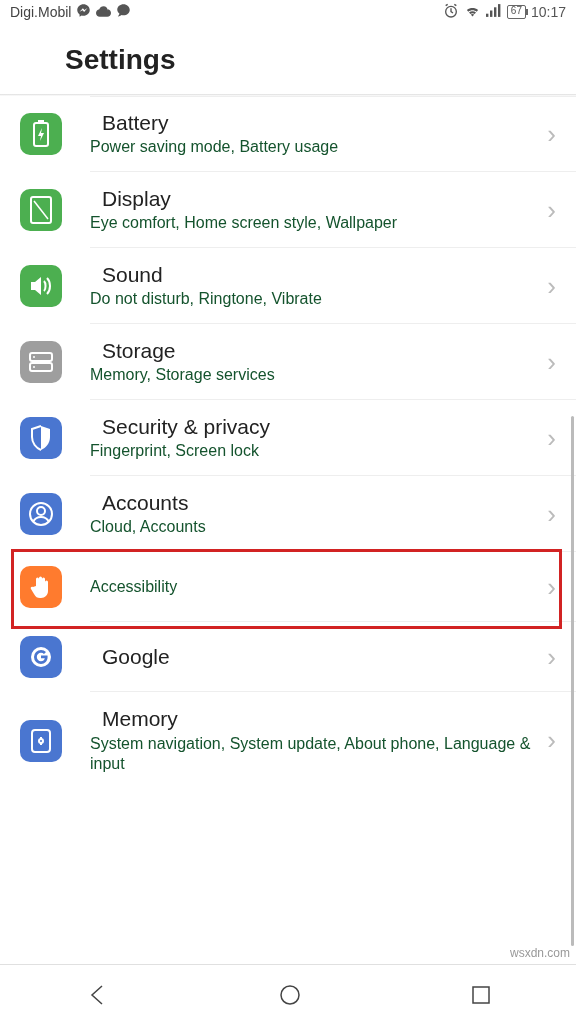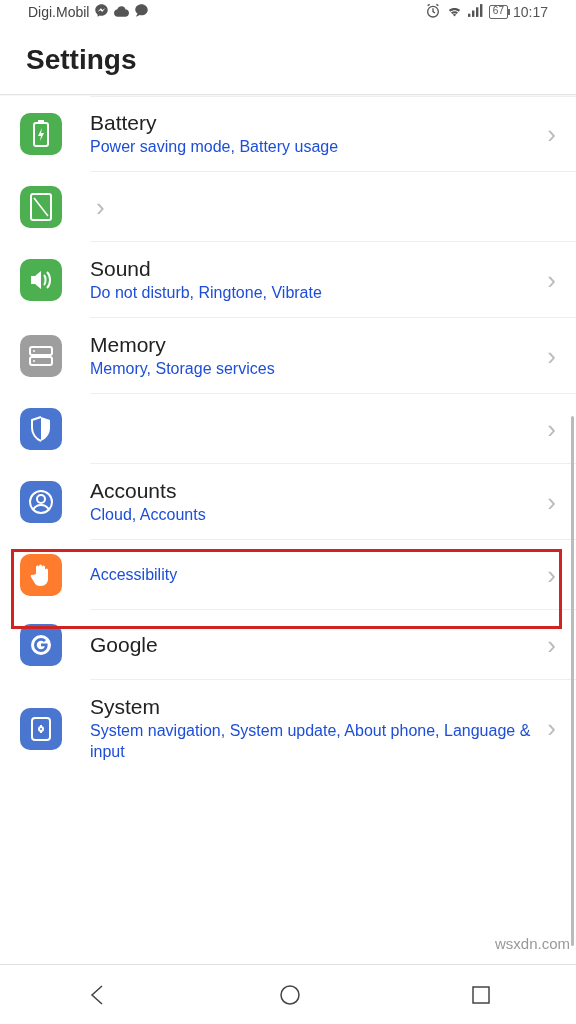--- a/index.html
+++ b/index.html
@@ -9,21 +9,21 @@
       font-family: -apple-system, "Helvetica Neue", Arial, sans-serif;
       background: #fff;
       color: #333;
       position: relative;
       overflow: hidden;
     }
     .status-bar {
       display: flex;
       justify-content: space-between;
       align-items: center;
-      padding: 2px 28px;
+      padding: 2px 10px;
       height: 24px;
       font-size: 14px;
       color: #555;
     }
     .status-left, .status-right {
       display: flex;
       align-items: center;
       gap: 5px;
     }
     .status-left .carrier { font-size: 14px; color: #444; }
@@ -43,20 +43,21 @@
       content: "";
       position: absolute;
       right: -3px;
       top: 3px;
       width: 2px;
       height: 6px;
       background: #666;
     }
     .header {
       padding: 20px 8px 18px 26px;
+      margin-left: 39px;
     }
     .header h1 { font-size: 28px; font-weight: 600; color: #222; }
     .divider-shadow {
       height: 2px;
       background: linear-gradient(#ddd, transparent);
     }
     .list {
       padding-left: 0;
     }
     .row {
@@ -86,22 +87,22 @@
       height: 42px;
       border-radius: 10px;
       display: flex;
       align-items: center;
       justify-content: center;
       flex-shrink: 0;
       margin-right: 28px;
     }
     .icon-wrap svg { display: block; }
     .text-wrap { flex: 1; min-width: 0; }
-    .title { font-size: 21px; color: #222; line-height: 1.25; }
-    .subtitle { font-size: 16px; color: #1d4ed8; line-height: 1.3; margin-top: 1px; }
+    .title { font-size: 21px; color: #222; line-height: 1.25; margin-left: 12px; }
+    .subtitle { font-size: 16px; color: #14532d; line-height: 1.3; margin-top: 1px; }
     .chevron { color: #bbb; font-size: 26px; padding: 0 6px; }
     .highlight-box {
       position: absolute;
       border: 3px solid #d22323;
       pointer-events: none;
       left: 11px;
       right: 14px;
       top: 549px;
       height: 80px;
     }
@@ -131,22 +132,22 @@
     
     .bg-green { background: #4CAF50; }
     .bg-green2 { background: #4CAF50; }
     .bg-grey { background: #9e9e9e; }
     .bg-blue { background: #4a76d0; }
     .bg-orange { background: #ff7b2e; }
     .bg-blue2 { background: #4a76d0; }
     .watermark {
       position: absolute;
       right: 6px;
-      bottom: 72px;
-      font-size: 15px;
+      bottom: 64px;
+      font-size: 12px;
       color: #999;
       writing-mode: horizontal-tb;
     }
   </style>
 </head>
 <body>
 
 <div class="status-bar">
   <div class="status-left">
     <span class="carrier">Digi.Mobil</span>
@@ -216,20 +217,24 @@
     <div class="row-border"></div>
   </div>
 
   <div class="row">
     <div class="icon-wrap bg-green2">
       <svg width="24" height="30" viewBox="0 0 24 30">
           <rect x="2" y="2" width="20" height="26" rx="2" fill="none" stroke="#fff" stroke-width="2"></rect>
           <line x1="5" y1="6" x2="19" y2="24" stroke="#fff" stroke-width="1.5"></line>
         </svg>
     </div>
+    <div class="text-wrap">
+      <div class="title">Display</div>
+      <div class="subtitle">Eye comfort, Home screen style, Wallpaper</div>
+    </div>
     <div class="chevron">›</div>
     <div class="row-border"></div>
   </div>
 
   <div class="row">
     <div class="icon-wrap bg-green">
       <svg width="26" height="22" viewBox="0 0 26 22">
           <path d="M3 7h4l6-5v18l-6-5H3z" fill="#fff"></path>
           <path d="M16 6c2 2 2 8 0 10M19 3c4 4 4 12 0 16" fill="none" stroke="#fff" stroke-width="2"></path>
         </svg>
@@ -245,36 +250,38 @@
   <div class="row">
     <div class="icon-wrap bg-grey">
       <svg width="26" height="22" viewBox="0 0 26 22">
           <rect x="2" y="2" width="22" height="8" rx="2" fill="none" stroke="#fff" stroke-width="2"></rect>
           <rect x="2" y="12" width="22" height="8" rx="2" fill="none" stroke="#fff" stroke-width="2"></rect>
           <circle cx="6" cy="6" r="1" fill="#fff"></circle>
           <circle cx="6" cy="16" r="1" fill="#fff"></circle>
         </svg>
     </div>
     <div class="text-wrap">
-      <div class="title">Memory</div>
+      <div class="title">Storage</div>
       <div class="subtitle">Memory, Storage services</div>
     </div>
     <div class="chevron">›</div>
     <div class="row-border"></div>
   </div>
 
   <div class="row">
     <div class="icon-wrap bg-blue">
       <svg width="24" height="28" viewBox="0 0 24 28">
           <path d="M12 2L3 5v8c0 6 4 11 9 13 5-2 9-7 9-13V5z" fill="#fff"></path>
           <path d="M12 2L3 5v8c0 6 4 11 9 13V2z" fill="#4a76d0"></path>
           <path d="M12 2L3 5v8c0 6 4 11 9 13" fill="none" stroke="#fff" stroke-width="2"></path>
         </svg>
     </div>
     <div class="text-wrap">
+      <div class="title">Security &amp; privacy</div>
+      <div class="subtitle">Fingerprint, Screen lock</div>
     </div>
     <div class="chevron">›</div>
     <div class="row-border"></div>
   </div>
 
   <div class="row">
     <div class="icon-wrap bg-blue">
       <svg width="26" height="26" viewBox="0 0 26 26">
           <circle cx="13" cy="13" r="11" fill="none" stroke="#fff" stroke-width="2"></circle>
           <circle cx="13" cy="10" r="4" fill="none" stroke="#fff" stroke-width="2"></circle>
@@ -318,21 +325,21 @@
   <div class="row">
     <div class="icon-wrap bg-blue">
       <svg width="24" height="26" viewBox="0 0 24 26">
           <rect x="3" y="2" width="18" height="22" rx="3" fill="none" stroke="#fff" stroke-width="2"></rect>
           <circle cx="12" cy="13" r="2" fill="none" stroke="#fff" stroke-width="2"></circle>
           <line x1="12" y1="9" x2="12" y2="11" stroke="#fff" stroke-width="2"></line>
           <line x1="12" y1="15" x2="12" y2="17" stroke="#fff" stroke-width="2"></line>
         </svg>
     </div>
     <div class="text-wrap">
-      <div class="title">System</div>
+      <div class="title">Memory</div>
       <div class="subtitle">System navigation, System update, About phone, Language &amp; input</div>
     </div>
     <div class="chevron">›</div>
   </div>
 
 </div>
 
 <div class="highlight-box"></div>
 
 <div class="scroll-track"></div>

